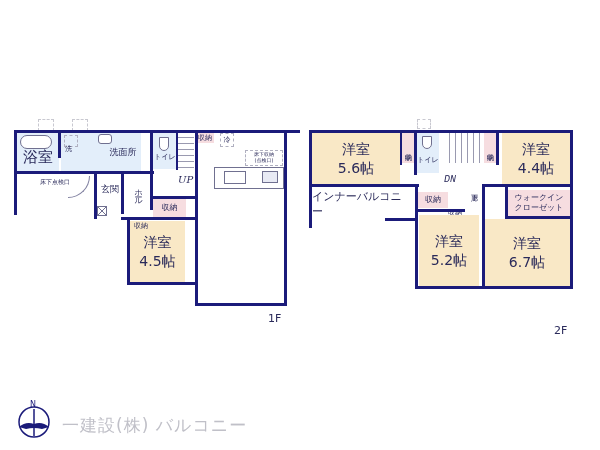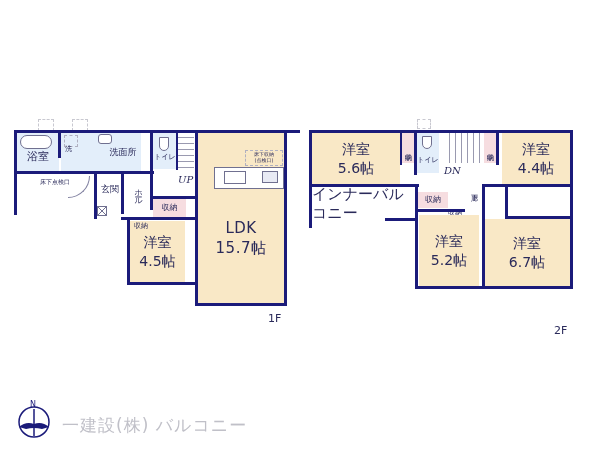--- a/index.html
+++ b/index.html
@@ -26,21 +26,21 @@
 </style>
 </head>
 <body>
 
 <div class="abs" style="left:0;top:0;width:300px;height:340px;">
 
   <div class="ext" style="left:38px;top:119px;width:16px;height:12px;"></div>
   <div class="ext" style="left:72px;top:119px;width:16px;height:12px;"></div>
 
   <div class="room blue" style="left:17px;top:133px;width:42px;height:38px;">
-    <span class="sm" style="font-size:11px;margin-top:10px;">浴室</span>
+    <span class="sm" style="font-size:15px;margin-top:10px;">浴室</span>
   </div>
   <div class="fixture" style="left:20px;top:135px;width:32px;height:14px;border-radius:7px;"></div>
 
   <div class="room blue" style="left:61px;top:133px;width:80px;height:38px;">
     <span class="sm" style="font-size:9px;margin-left:24px;padding-left:20px;">洗面所</span>
   </div>
   <div class="abs" style="left:64px;top:135px;width:14px;height:12px;border:1px dashed #b0b0c0;">
     <span class="xs" style="font-size:7px;">洗</span>
   </div>
   <div class="fixture" style="left:98px;top:134px;width:14px;height:10px;border-radius:3px;"></div>
@@ -76,24 +76,20 @@
   <div class="abs" style="left:220px;top:133px;width:14px;height:14px;border:1px dashed #b0b0c0;display:flex;align-items:center;justify-content:center;">
     <span class="xs" style="font-size:7px;">冷</span>
   </div>
 
   <div class="room beige" style="left:130px;top:221px;width:55px;height:61px;">
     <span class="lbl">洋室</span>
     <span class="lbl">4.5帖</span>
   </div>
   <span class="abs xs" style="left:134px;top:223px;font-size:7px;">収納</span>
 
-  <div class="room beige" style="left:198px;top:133px;width:86px;height:170px;padding-top:40px;">
-    <span class="big">LDK</span>
-    <span class="big">15.7帖</span>
-  </div>
   <div class="abs" style="left:245px;top:150px;width:38px;height:16px;border:1px dashed #b0b0c0;text-align:center;">
     <div class="xs" style="font-size:5px;line-height:6px;">床下収納</div>
     <div class="xs" style="font-size:5px;line-height:6px;">(点検口)</div>
   </div>
 
   <div class="abs" style="left:214px;top:167px;width:70px;height:22px;background:#fff;border:1px solid #707090;"></div>
   <div class="fixture" style="left:224px;top:171px;width:22px;height:13px;"></div>
   <div class="fixture" style="left:262px;top:171px;width:16px;height:12px;background:#e8eaf4;"></div>
 
   <div class="wall" style="left:14px;top:130px;width:286px;height:3px;"></div>
@@ -126,44 +122,48 @@
   <div class="room pink" style="left:402px;top:133px;width:12px;height:30px;">
     <span class="vert" style="font-size:7px;">収納</span>
   </div>
 
   <div class="room blue" style="left:417px;top:133px;width:22px;height:40px;">
     <span style="font-size:7px;margin-top:14px;">トイレ</span>
   </div>
   <div class="fixture" style="left:422px;top:136px;width:10px;height:13px;border-radius:0 0 5px 5px;"></div>
 
   <div class="stairs" style="left:444px;top:133px;width:36px;height:30px;background:repeating-linear-gradient(90deg,#ffffff 0 5px,#9a9ab0 5px 6px);"></div>
-  <span class="abs italic" style="left:444px;top:165px;">DN</span>
+  <span class="abs italic" style="left:444px;top:174px;font-family:Liberation Mono, monospace;">DN</span>
 
   <div class="room white" style="left:466px;top:170px;width:16px;height:38px;">
     <span class="vert" style="font-size:7px;">廊下</span>
   </div>
 
   <div class="room pink" style="left:484px;top:133px;width:12px;height:30px;">
     <span class="vert" style="font-size:7px;">収納</span>
   </div>
 
   <div class="room beige" style="left:502px;top:133px;width:68px;height:51px;">
     <span class="lbl">洋室</span>
     <span class="lbl">4.4帖</span>
   </div>
 
   <div class="room white" style="left:312px;top:190px;width:98px;height:28px;">
-    <span style="font-size:15px;font-family:Liberation Mono, monospace;">インナーバルコニー</span>
+    <span style="font-size:11px;font-family:Liberation Mono, monospace;">インナーバルコニー</span>
   </div>
 
   <div class="room pink" style="left:418px;top:192px;width:30px;height:16px;">
     <span class="sm">収納</span>
   </div>
   <span class="abs xs" style="left:448px;top:210px;font-size:7px;">収納</span>
 
+  <div class="room pink" style="left:508px;top:190px;width:62px;height:26px;">
+    <span style="font-size:8px;line-height:10px;">ウォークイン</span>
+    <span style="font-size:8px;line-height:10px;">クローゼット</span>
+  </div>
 
   <div class="room beige" style="left:419px;top:215px;width:60px;height:71px;">
     <span class="lbl">洋室</span>
     <span class="lbl">5.2帖</span>
   </div>
 
   <div class="room beige" style="left:484px;top:219px;width:86px;height:67px;">
     <span class="lbl">洋室</span>
     <span class="lbl">6.7帖</span>
   </div>

